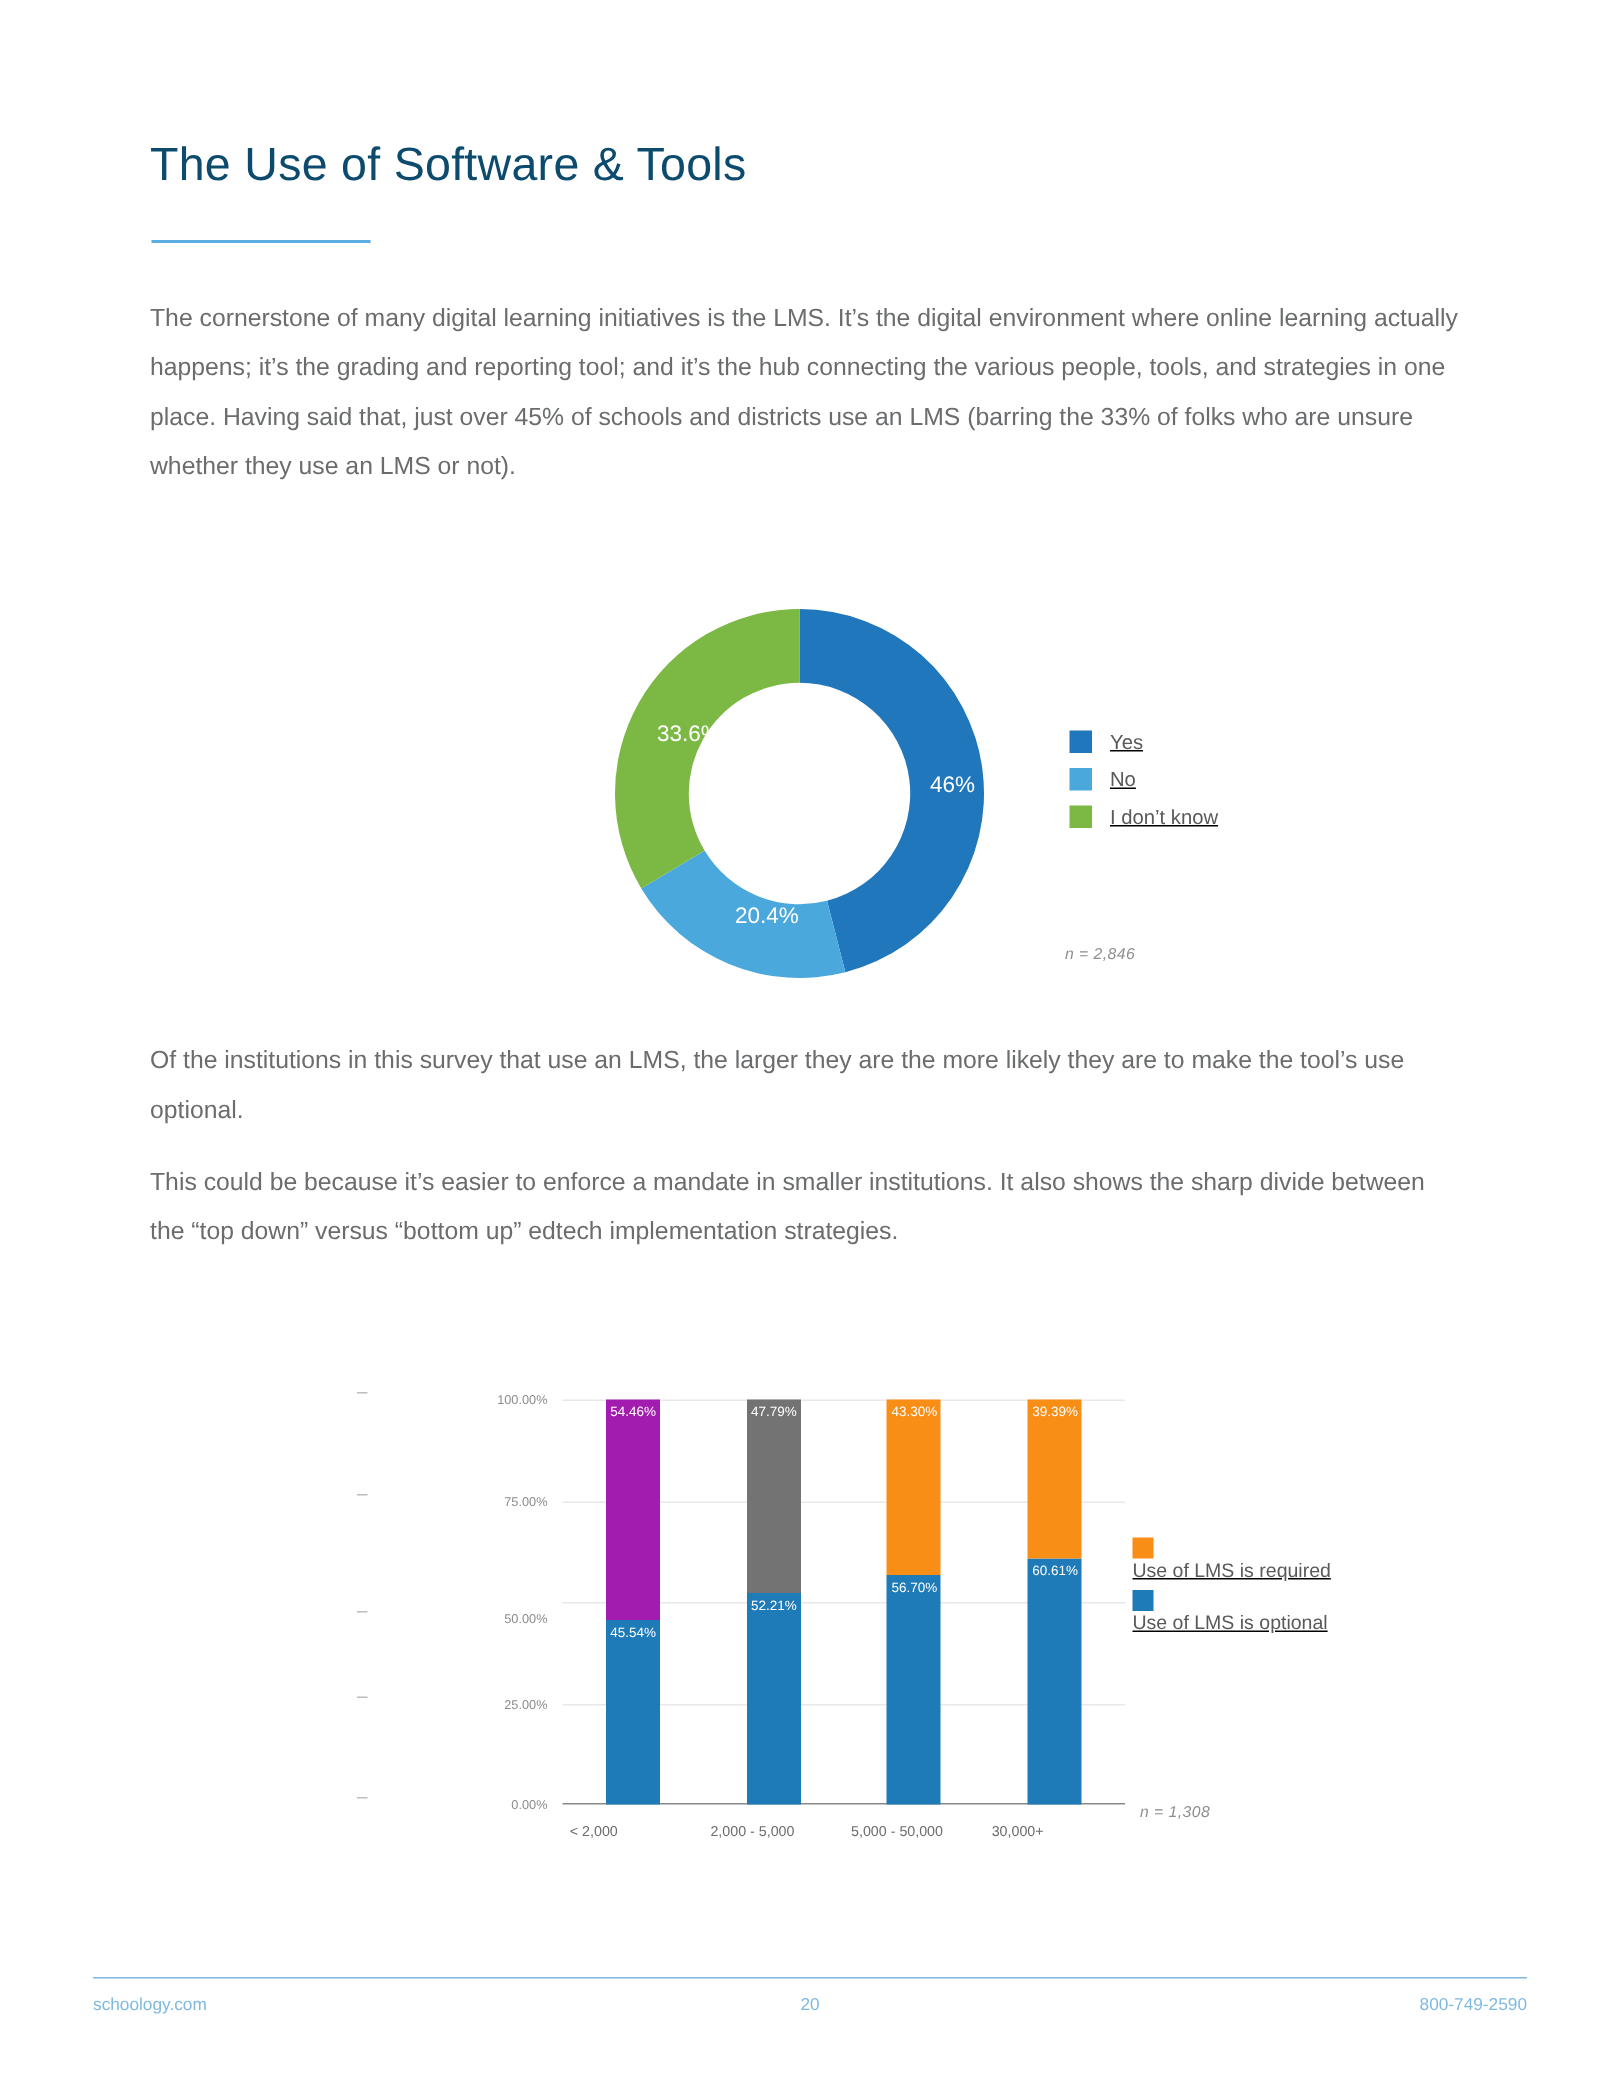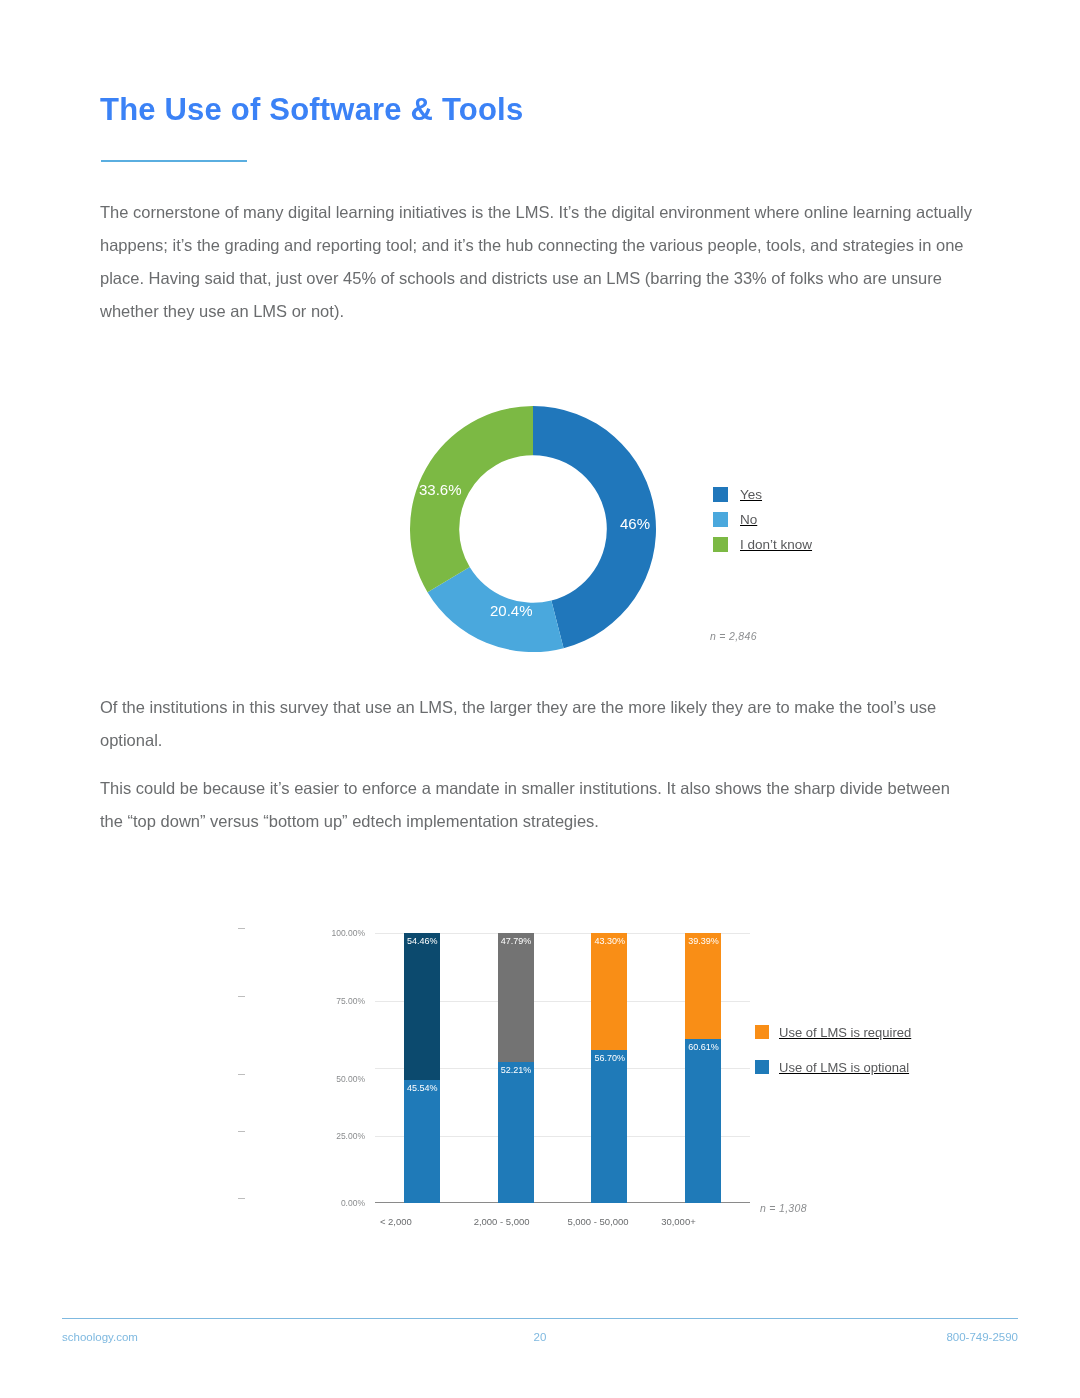--- a/index.html
+++ b/index.html
@@ -16,22 +16,22 @@
     background: #ffffff;
     overflow: hidden;
   }
 
   
   .page-title {
     position: absolute;
     left: 100px;
     top: 92px;
     font-size: 31px;
-    font-weight: 700;
-    color: #3b82f6;
+    font-weight: 400;
+    color: #0c4a6e;
     letter-spacing: 0.2px;
   }
   .title-rule {
     position: absolute;
     left: 101px;
     top: 160px;
     width: 146px;
     height: 2px;
     background: #5aaee0;
   }
@@ -80,21 +80,21 @@
   .donut-wrap svg { display: block; }
   .donut-label {
     position: absolute;
     font-size: 15px;
     color: #ffffff;
     font-weight: 400;
     white-space: nowrap;
   }
   .donut-label-yes   { left: 212px; top: 111px; }
   .donut-label-no    { left: 82px;  top: 198px; }
-  .donut-label-idk   { left: 11px;  top: 77px; text-align: right; }
+  .donut-label-idk   { left: 30px;  top: 77px; text-align: right; }
 
   .donut-legend {
     position: absolute;
     left: 305px;
     top: 83px;
   }
   .legend-row {
     display: flex;
     align-items: flex-start;
     height: 25px;
@@ -195,21 +195,21 @@
     font-size: 9.5px;
     color: #6a6c6e;
     white-space: nowrap;
   }
 
   .bar-legend {
     position: absolute;
     left: 445px;
     top: 100px;
   }
-  .bar-legend .legend-row { height: 35px; }
+  .bar-legend .legend-row { height: 35px; flex-direction: column; }
   .bar-legend .legend-swatch { width: 14px; height: 14px; margin-right: 10px; }
   .bar-legend .legend-text { font-size: 13px; color: #58595b; }
   .n-bar { left: 450px; top: 277px; }
 
   
   .footer-rule {
     position: absolute;
     left: 62px;
     top: 1318px;
     width: 956px;
@@ -282,21 +282,21 @@
         <div class="ytick" style="top: 146px;">50.00%<span class="ytick-mark"></span></div>
         <div class="gridline" style="top: 67.5px;"></div>
         <div class="ytick" style="top: 67.5px;">75.00%<span class="ytick-mark"></span></div>
         <div class="gridline" style="top: 0px;"></div>
         <div class="ytick" style="top: 0px;">100.00%<span class="ytick-mark"></span></div>
         <div class="axis-base"></div>
         <div class="bar-col" style="left: 28.875px;">
           <div class="bar-seg" style="height: 122.958px; bottom: 0px; background: rgb(31, 122, 184);">
             <span class="bar-seg-label">45.54%</span>
           </div>
-          <div class="bar-seg" style="height: 147.042px; bottom: 122.958px; background: #0c4a6e;">
+          <div class="bar-seg" style="height: 147.042px; bottom: 122.958px; background: #a21caf;">
             <span class="bar-seg-label">54.46%</span>
           </div>
         </div>
         <div class="xtick" style="left: 46.875px;">&lt; 2,000</div>
         <div class="bar-col" style="left: 122.625px;">
           <div class="bar-seg" style="height: 140.967px; bottom: 0px; background: rgb(31, 122, 184);">
             <span class="bar-seg-label">52.21%</span>
           </div>
           <div class="bar-seg" style="height: 129.033px; bottom: 140.967px; background: #737373;">
             <span class="bar-seg-label">47.79%</span>

